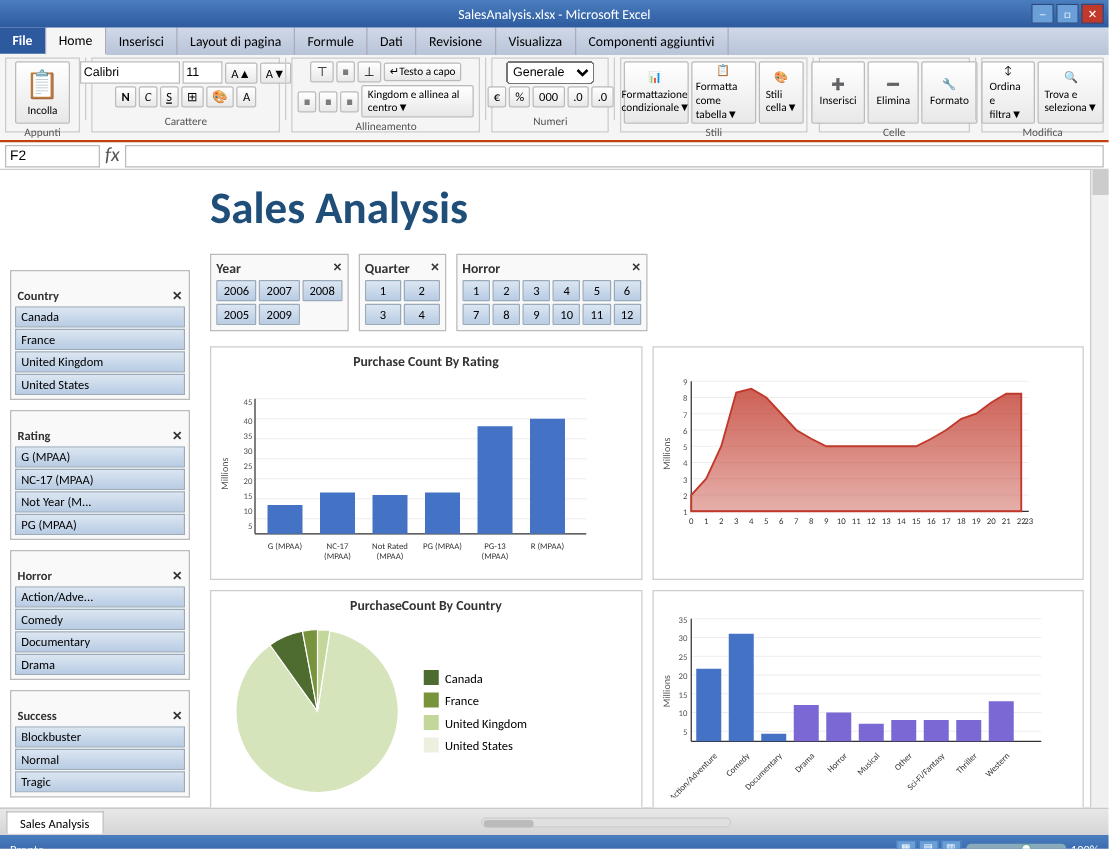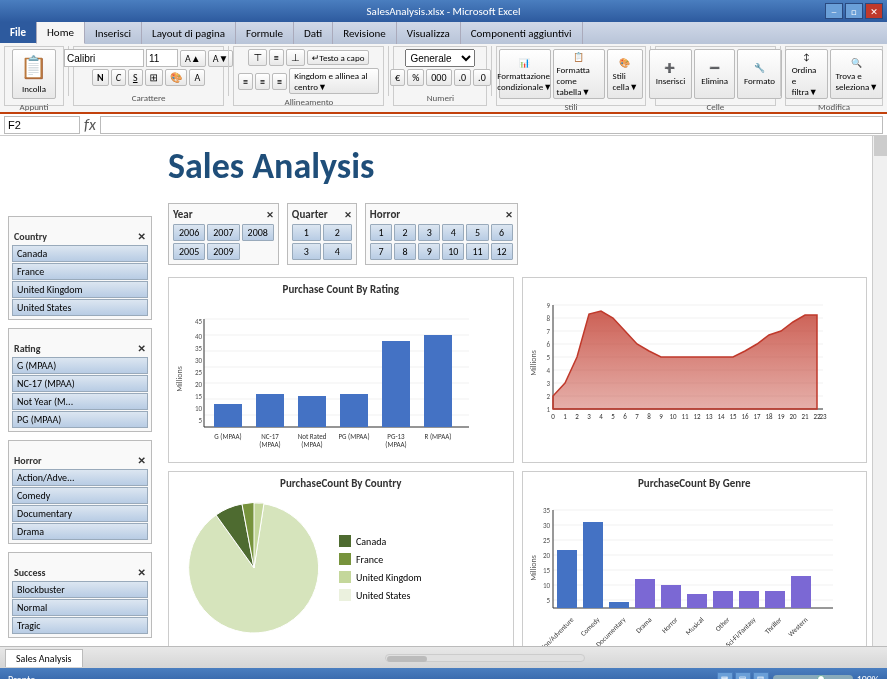--- a/index.html
+++ b/index.html
@@ -462,21 +462,20 @@
             </div>
             <div style="display:flex;align-items:center;gap:5px;">
               <div style="width:12px;height:12px;background:#ebf1de;"></div>
               <span>United States</span>
             </div>
           </div>
         </div>
       </div>
 
       <div style="border:1px solid #ccc;padding:5px;background:#fff;">
-        <div class="chart-title">PurchaseCount By Genre</div>
         <svg width="310" height="160">
           <text x="8" y="75" font-size="8" fill="#555" transform="rotate(-90,8,75)" text-anchor="middle">Millions</text>
 
           <text x="22" y="20" font-size="7" fill="#555" text-anchor="end">35</text>
           <text x="22" y="35" font-size="7" fill="#555" text-anchor="end">30</text>
           <text x="22" y="50" font-size="7" fill="#555" text-anchor="end">25</text>
           <text x="22" y="65" font-size="7" fill="#555" text-anchor="end">20</text>
           <text x="22" y="80" font-size="7" fill="#555" text-anchor="end">15</text>
           <text x="22" y="95" font-size="7" fill="#555" text-anchor="end">10</text>
           <text x="22" y="110" font-size="7" fill="#555" text-anchor="end">5</text>

